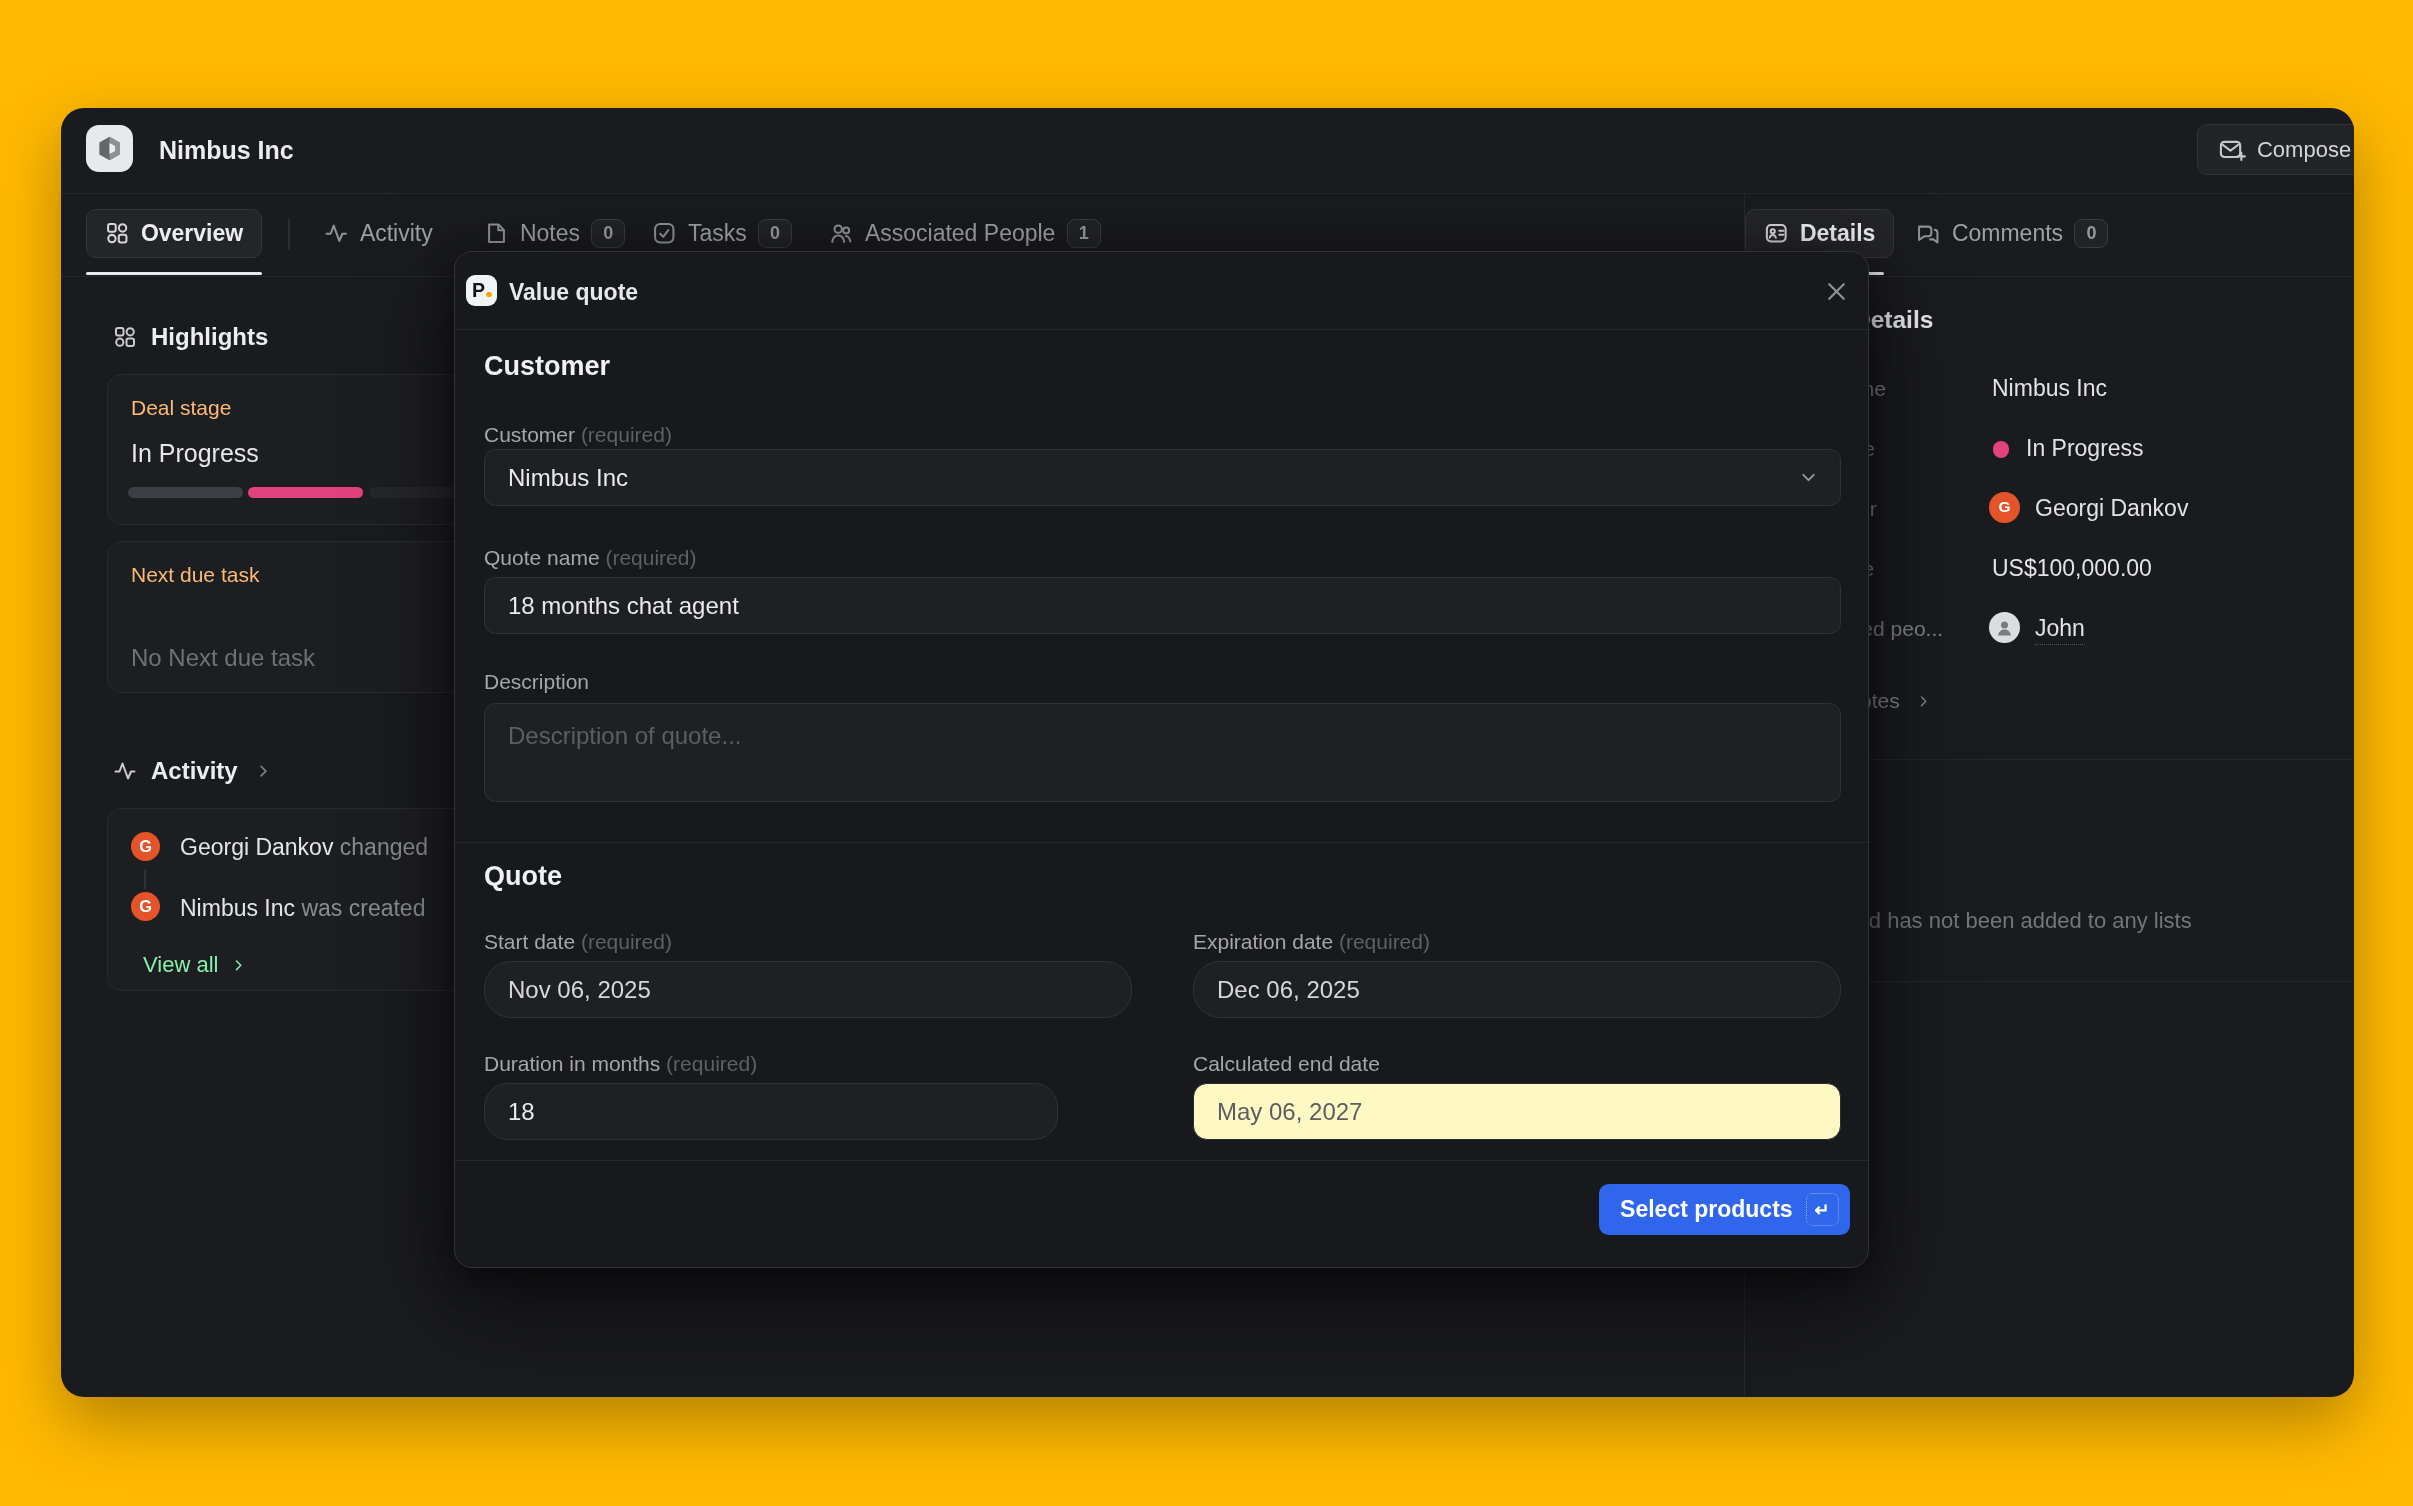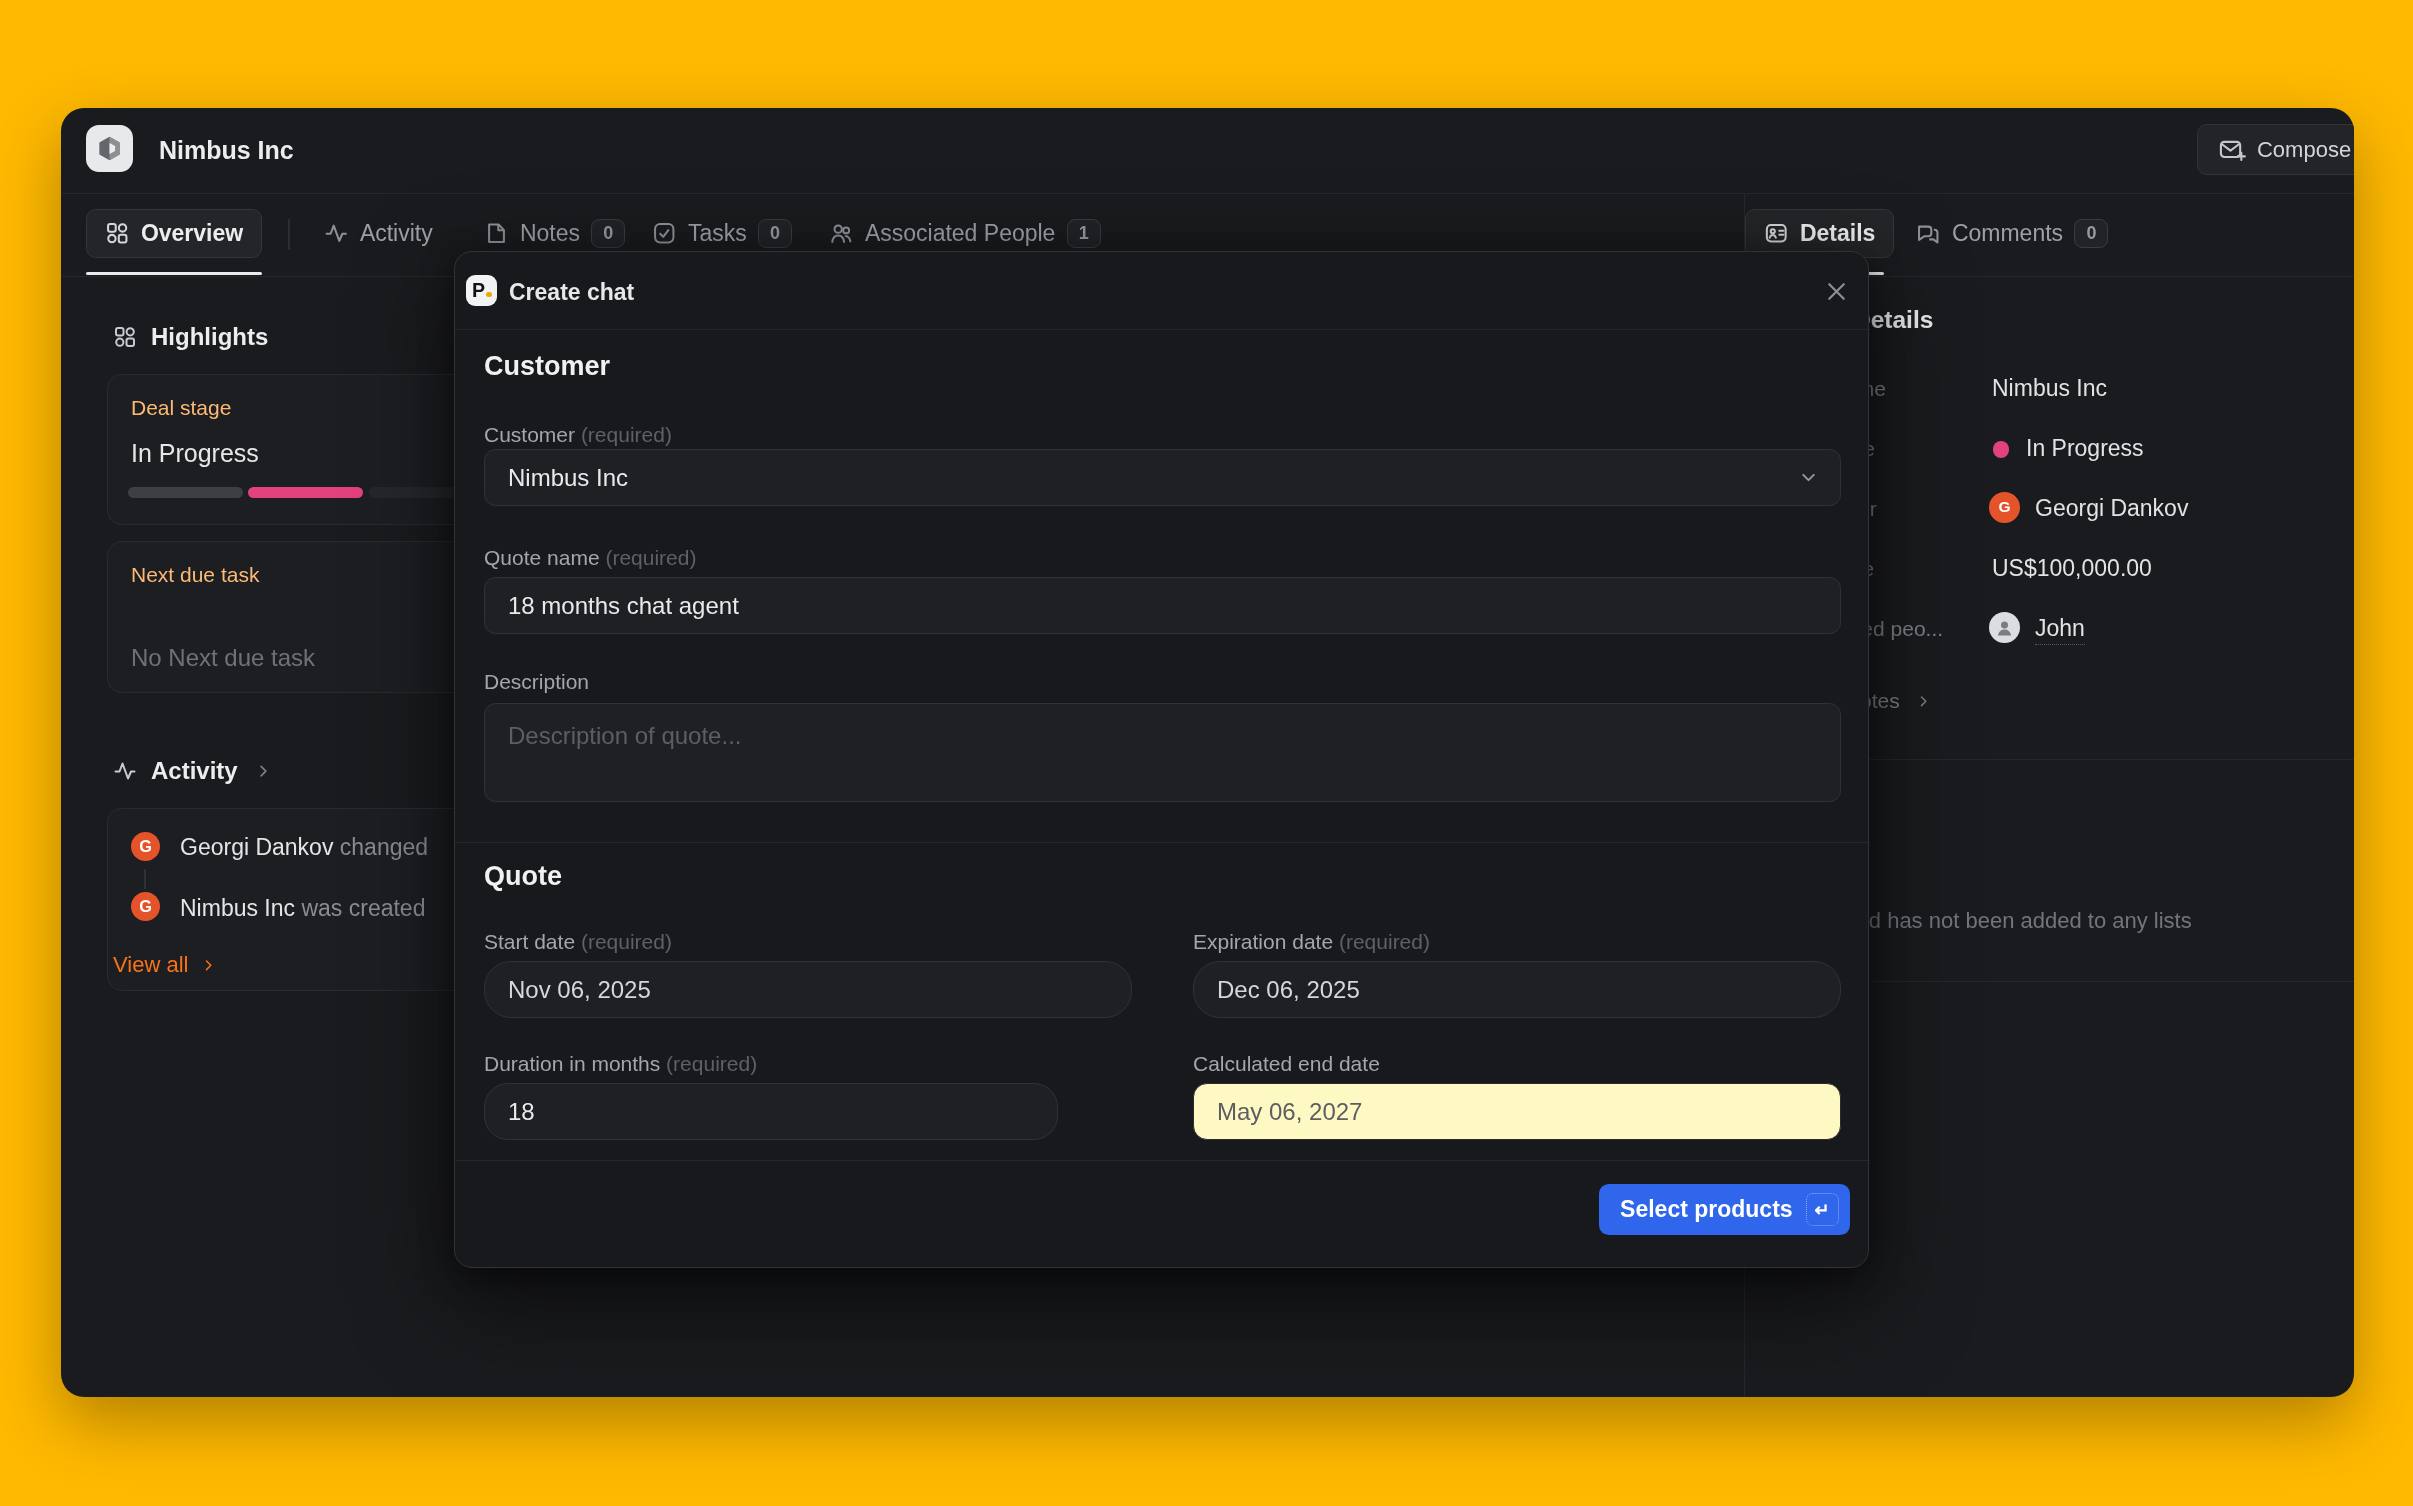--- a/index.html
+++ b/index.html
@@ -50,22 +50,22 @@
   .card-value.muted { color:#6F7177; font-size:24px; }
   .stage-bar { position:absolute; left:19.6px; top:112px; height:10.6px; display:flex; gap:5.7px; }
   .stage-seg { width:115px; height:10.6px; border-radius:5.7px; background:#26272B; }
 
   .act-avatar { position:absolute; width:29px; height:29px; border-radius:50%;
                 background:var(--accent-orange,#E5532B); color:#fff; font-size:16.3px; font-weight:700;
                 display:flex; align-items:center; justify-content:center; }
   .act-text { position:absolute; font-size:23px; color:#E4E5E7; white-space:nowrap; }
   .act-text .dim { color:#8A8C92; }
   .connector { position:absolute; left:36px; width:1.6px; background:#303136; }
-  .view-all { position:absolute; left:5px; display:flex; align-items:center; gap:13px;
-              color:#f97316; font-size:22px; }
+  .view-all { position:absolute; left:35px; display:flex; align-items:center; gap:13px;
+              color:#86efac; font-size:22px; }
   .view-all svg { width:14.7px; height:14.7px; }
 
   
   .sb-title { left:1792px; top:198px; font-size:24.5px; font-weight:700; color:#E8E9EB; }
   .drow { position:absolute; height:38px; }
   .drow .lbl { position:absolute; top:6.5px; font-size:21px; color:#7F8187; white-space:nowrap; }
   .drow .val { position:absolute; left:1931px; top:4.9px; font-size:23px; color:#E2E3E5; white-space:nowrap; }
   .status-dot { position:absolute; left:1932px; top:11.4px; width:16.3px; height:16.3px; border-radius:50%;
                 background:var(--accent-pink,#E2427E); }
   .mini-avatar { position:absolute; left:1928px; top:1.6px; width:31px; height:31px; border-radius:50%;
@@ -304,21 +304,21 @@
   </div>
   <div class="hdiv" style="left:1683px; top:651px; width:610px;"></div>
   <div class="abs empty-lists">This record has not been added to any lists</div>
   <div class="hdiv" style="left:1683px; top:873px; width:610px;"></div>
 
   <div class="modal">
     <div class="abs m-icon">
       <span class="p">P</span>
       <span class="pdot"></span>
     </div>
-    <div class="abs m-title">Create chat</div>
+    <div class="abs m-title">Value quote</div>
     <div class="abs m-close">
       <svg viewBox="0 0 24 24" fill="none" stroke="currentColor" stroke-width="1.8" stroke-linecap="round">
         <path d="M6 6l12 12M18 6L6 18"></path>
       </svg>
     </div>
     <div class="m-div" style="top:77px;"></div>
 
     <div class="m-h2" style="top:99px;">Customer</div>
 
     <div class="f-label" style="left:29px; top:171px;">

